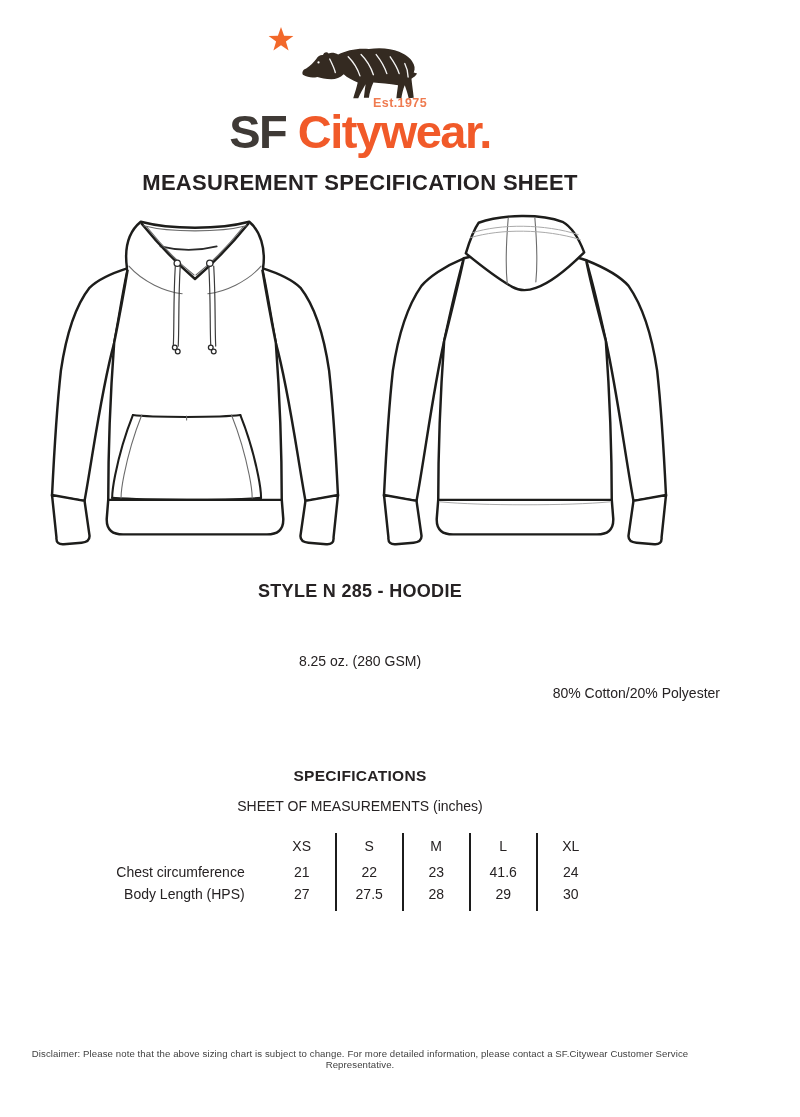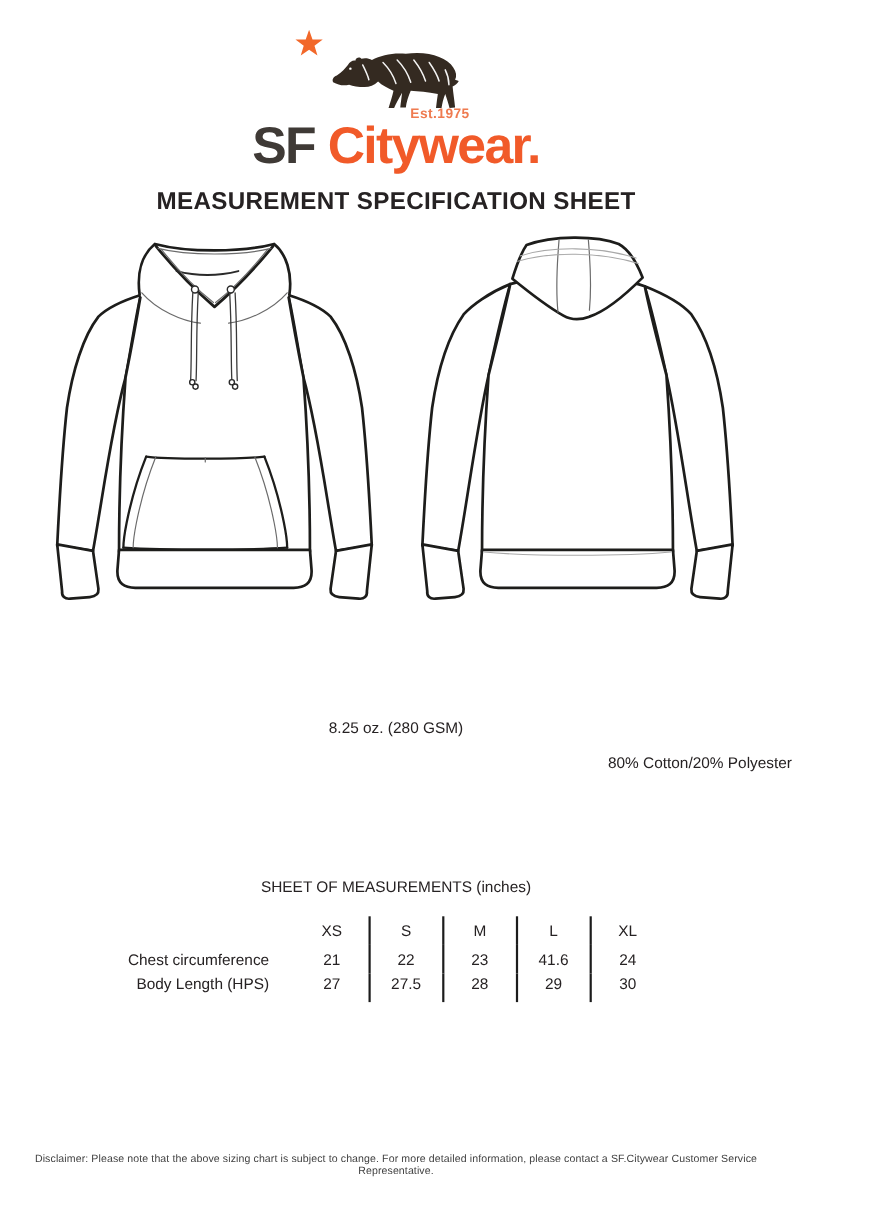--- a/index.html
+++ b/index.html
@@ -134,23 +134,25 @@
       <path class="lt" d="M79,299 C120,303 210,303 251,299"></path>
 
       <path class="hv" d="M118,16 C142,7 182,7 203,15 C212,20 220,33 225,46 C209,62 191,77 176,82 C168,85 159,85 152,81 C136,72 116,56 105,47 C109,34 113,23 118,16 Z"></path>
       <path class="tn" d="M148,11 C146,35 145,58 147,78"></path>
       <path class="tn" d="M175,11 C177,35 178,56 176,76"></path>
       <path class="lt" d="M112,26 C140,17 185,17 219,28"></path>
       <path class="lt" d="M110,31 C140,22 185,22 221,33"></path>
     </svg>
   </div>
 
+  <div class="centered style-heading">STYLE N 285 - HOODIE</div>
   <div class="centered fab-weight">8.25 oz. (280 GSM)</div>
   <div class="centered fab-comp">80% Cotton/20% Polyester</div>
 
+  <div class="centered spec-heading">SPECIFICATIONS</div>
   <div class="centered spec-sub">SHEET OF MEASUREMENTS (inches)</div>
 
   <div class="tablewrap">
     <table class="sizes">
       <thead>
         <tr>
           <th class="lbl"></th>
           <th class="sz d">XS</th>
           <th class="sz d">S</th>
           <th class="sz d">M</th>

